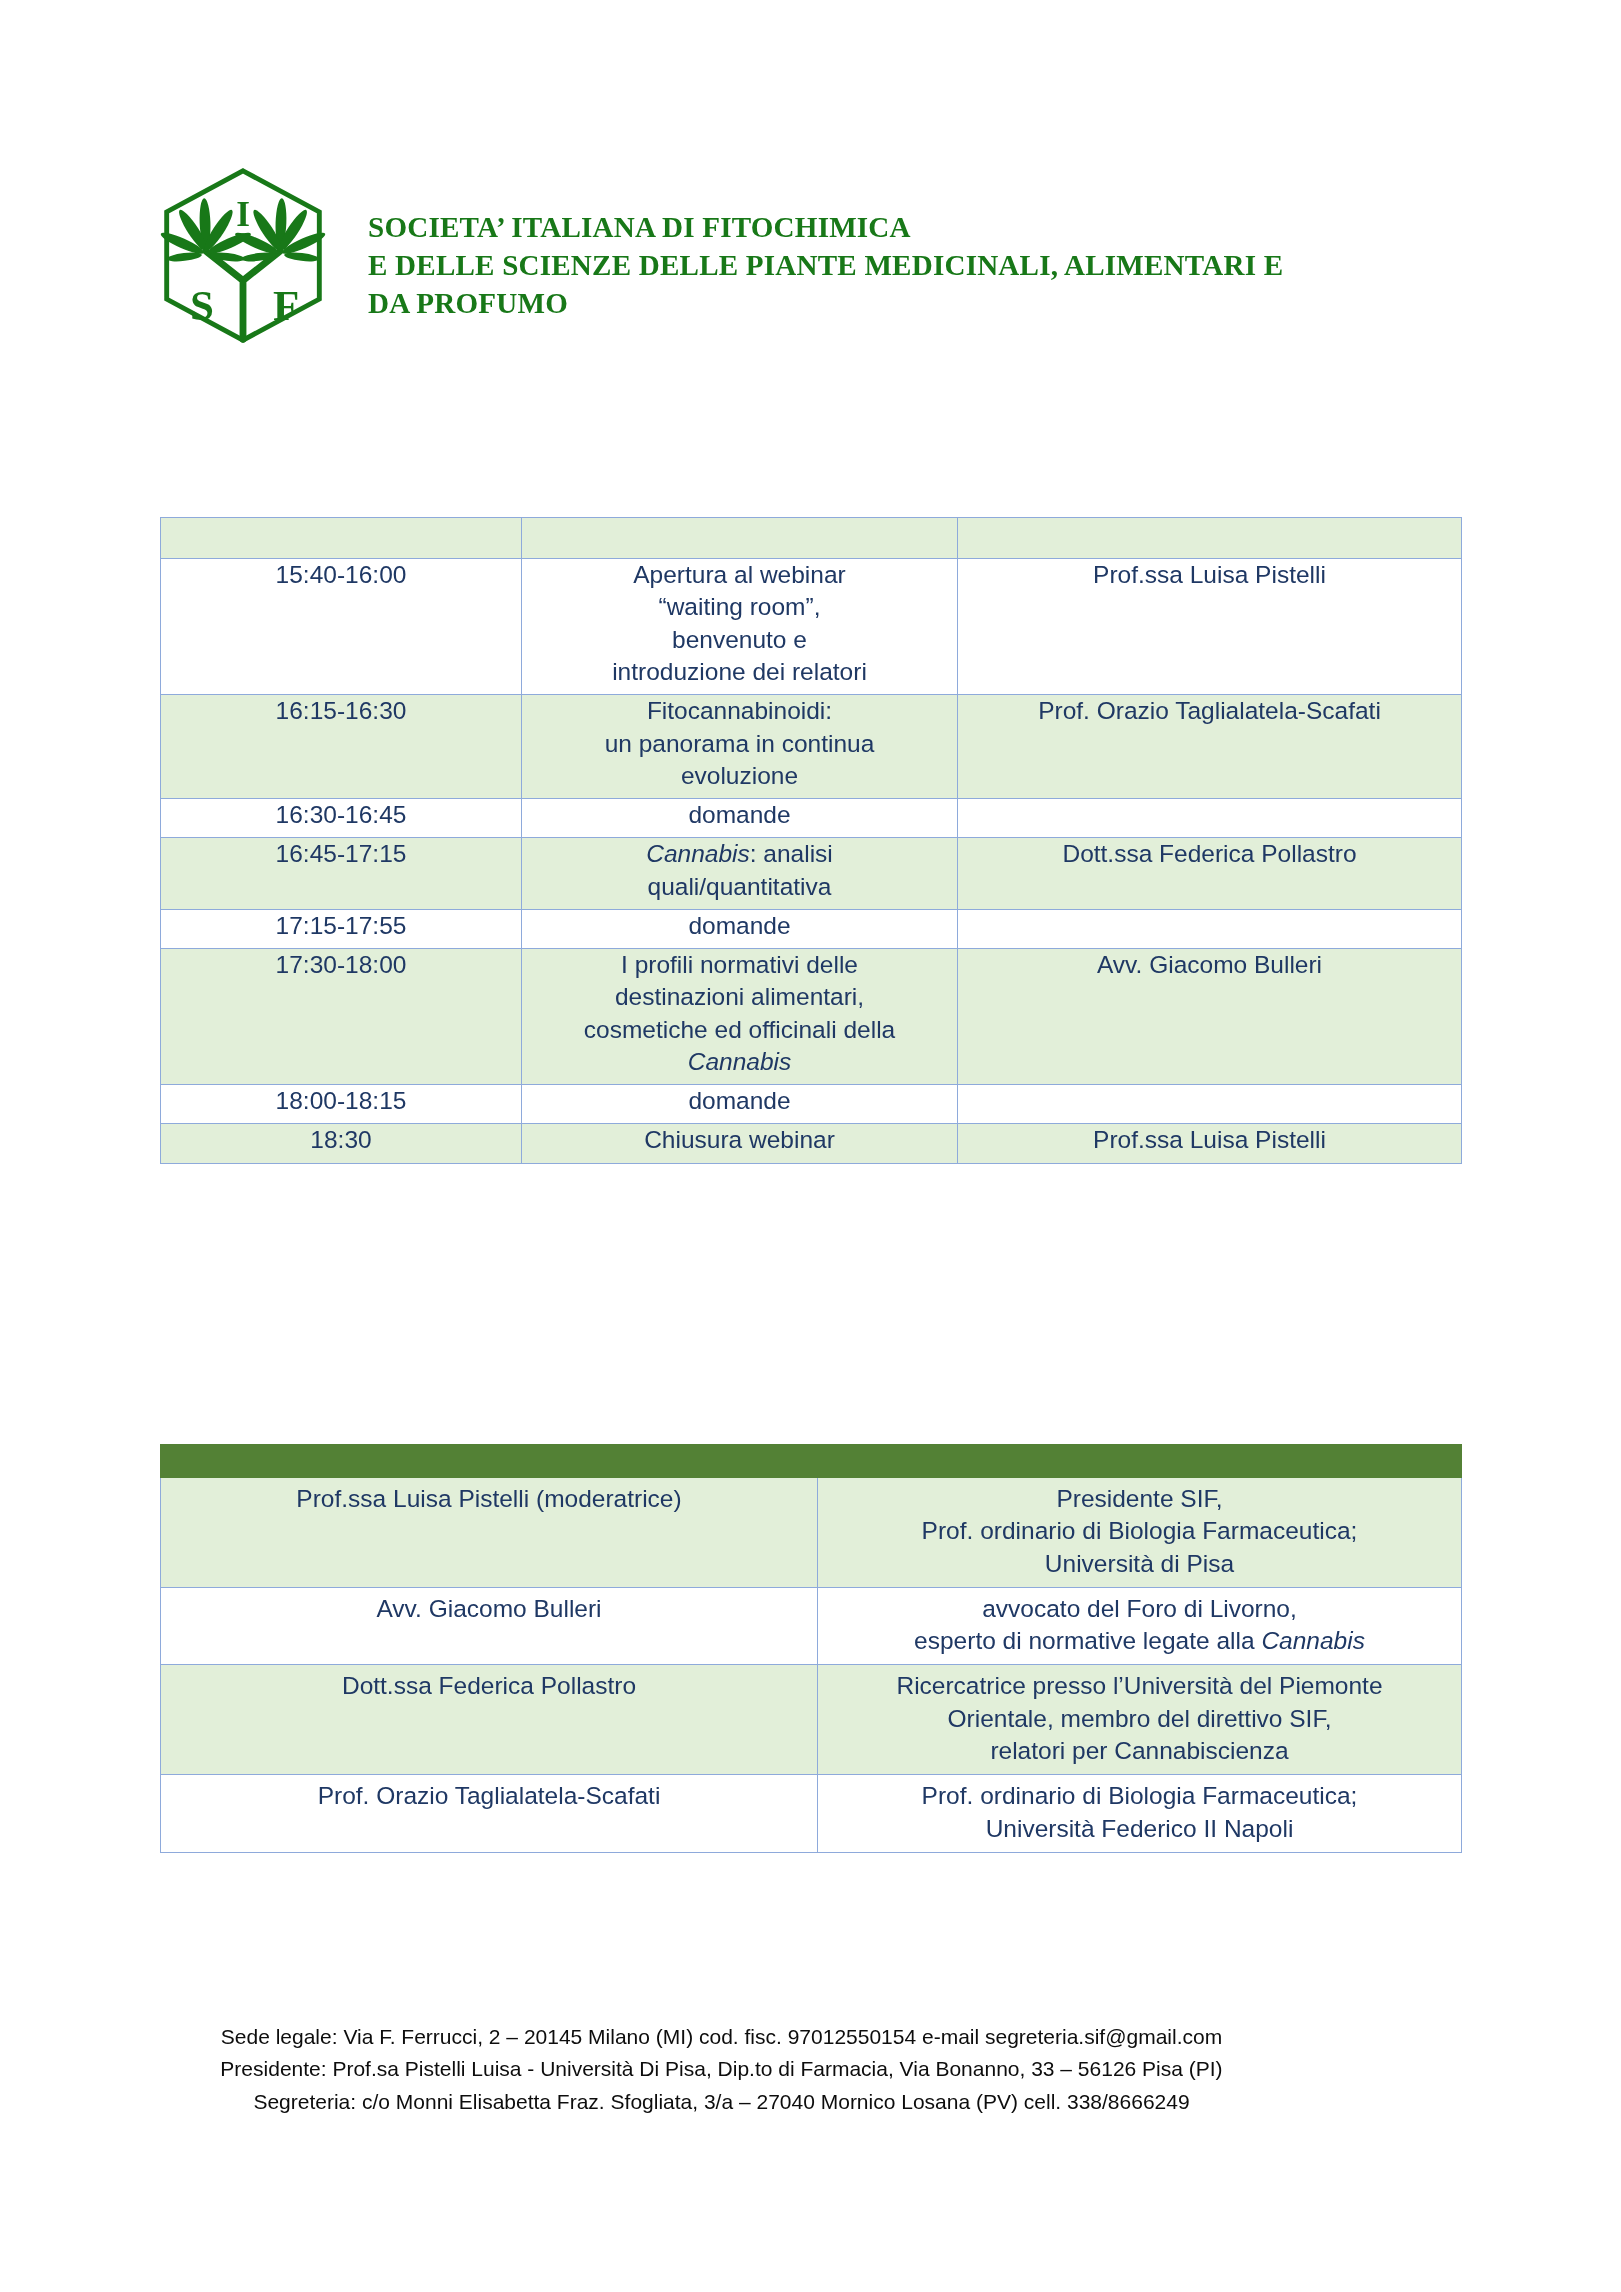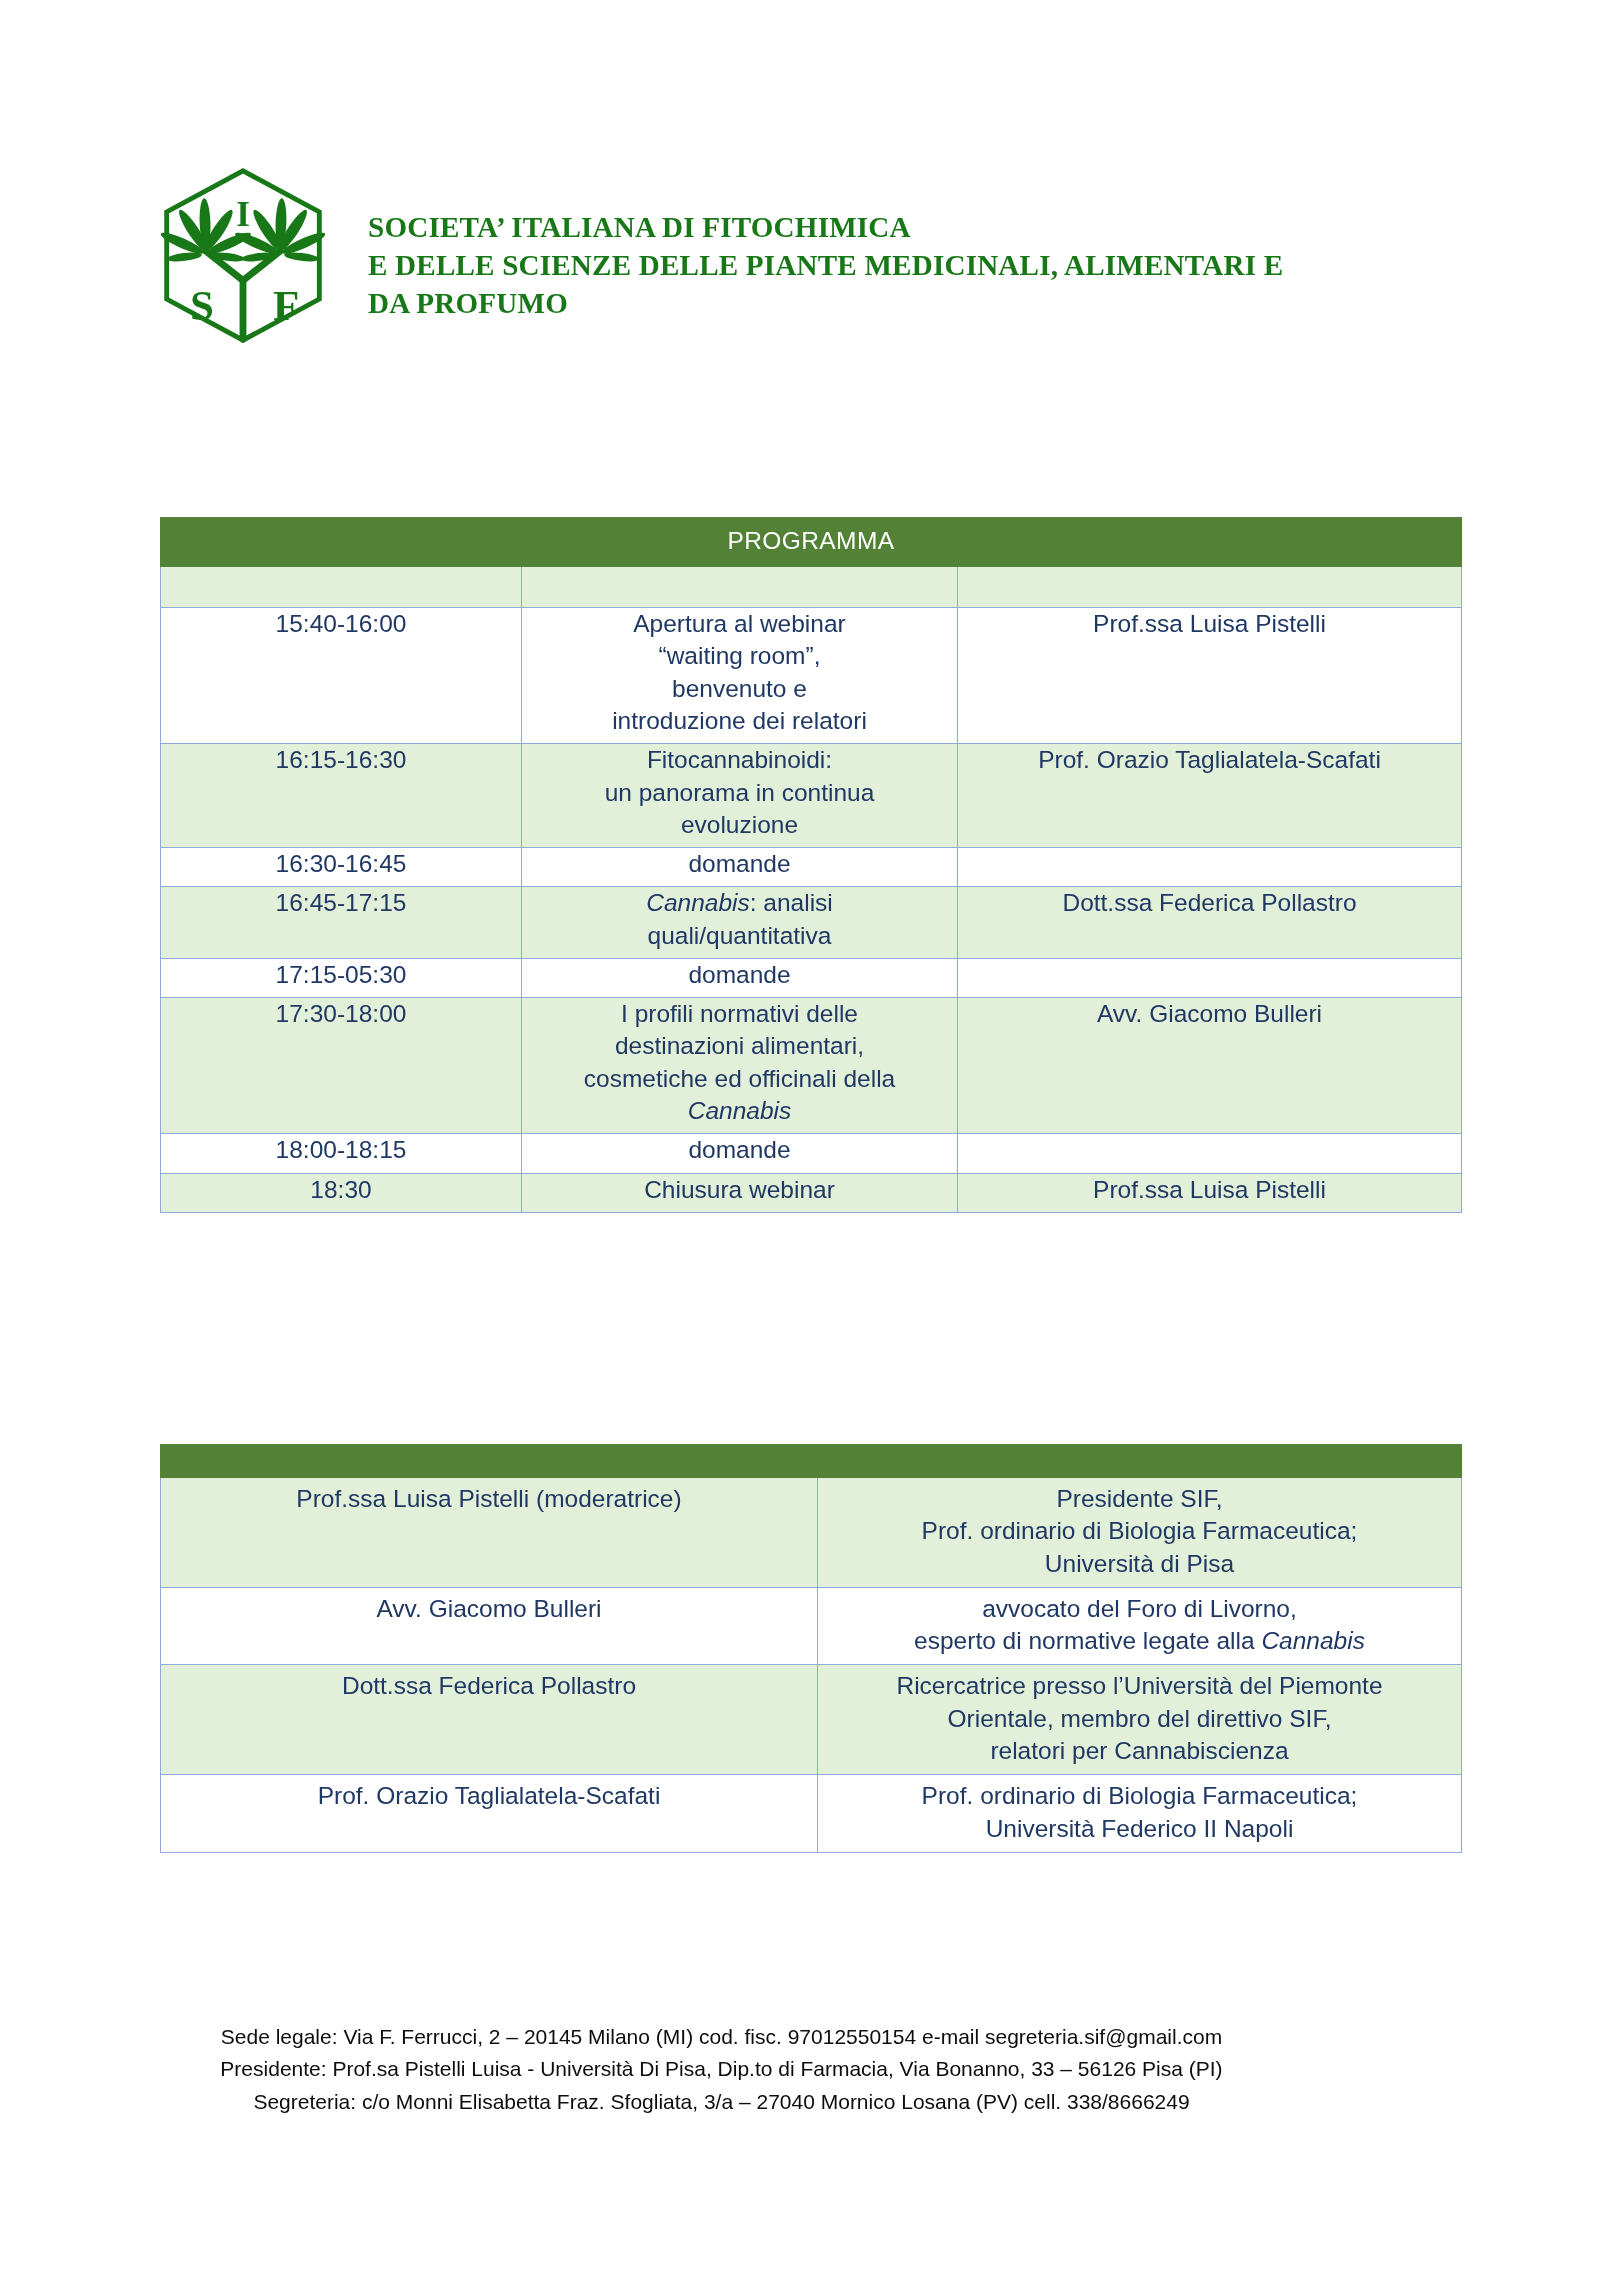--- a/index.html
+++ b/index.html
@@ -167,23 +167,20 @@
 DA PROFUMO</div>
   </div>
 
   <table class="tbl" id="programme-table">
     <colgroup>
       <col class="c-time">
         <col class="c-topic">
         <col class="c-speaker">
     </colgroup>
     <tbody>
-      <tr>
-        <td class="bandhead" colspan="3">PROGRAMMA</td>
-      </tr>
       <tr class="emptyrow">
         <td class="shade"></td>
         <td class="shade"></td>
         <td class="shade"></td>
       </tr>
 
       <tr>
         <td class="plain b">15:40-16:00</td>
         <td class="plain b" style="white-space:pre-line">Apertura al webinar
 “waiting room”,
@@ -207,21 +204,21 @@
       </tr>
 
       <tr>
         <td class="shade b">16:45-17:15</td>
         <td class="shade b" style="white-space:pre-line"><span class="it">Cannabis</span><span>: analisi
 quali/quantitativa</span></td>
         <td class="shade b">Dott.ssa Federica Pollastro</td>
       </tr>
 
       <tr>
-        <td class="plain b">17:15-05:30</td>
+        <td class="plain b">17:15-17:55</td>
         <td class="plain">domande</td>
         <td class="plain"></td>
       </tr>
 
       <tr>
         <td class="shade b">17:30-18:00</td>
         <td class="shade b" style="white-space:pre-line"><span>I profili normativi delle
 destinazioni alimentari,
 cosmetiche ed officinali della
 </span><span class="it">Cannabis</span></td>

